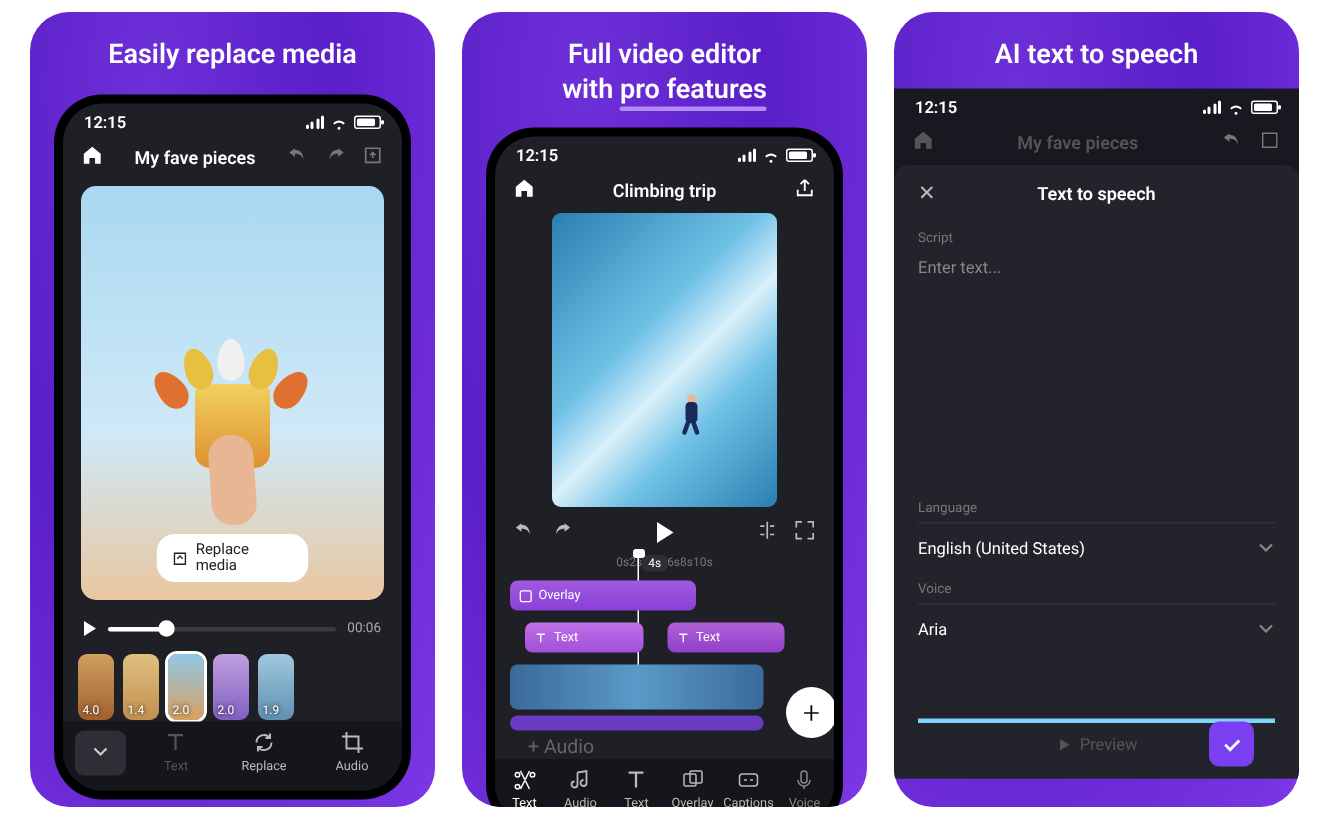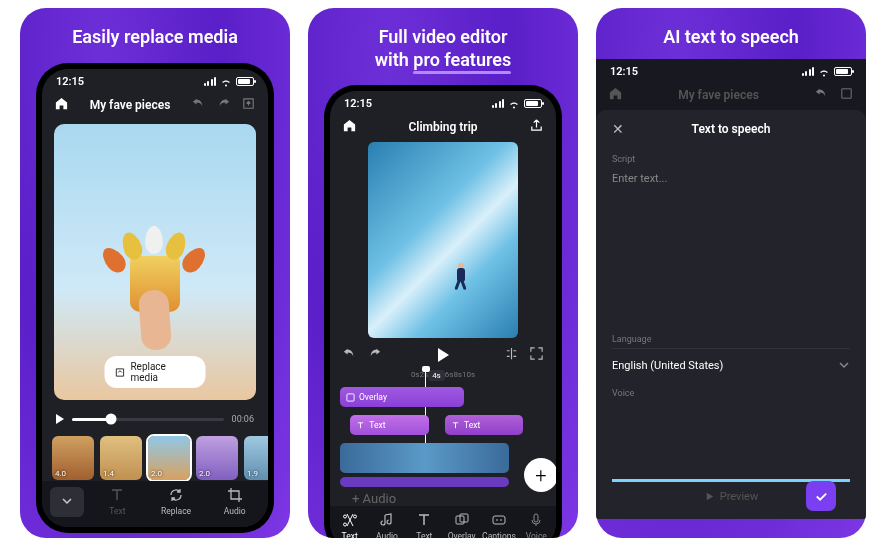--- a/index.html
+++ b/index.html
@@ -125,21 +125,21 @@
   .progress-row { display:flex; align-items:center; gap:8px; padding: 10px 14px 6px; }
   .play-tri { width:0; height:0; border-left:8px solid #fff; border-top:5px solid transparent; border-bottom:5px solid transparent; }
   .progress {
     flex:1; height:3px; background:#3a3b42; border-radius:2px; position:relative;
   }
   .prog-fill { position:absolute; left:0; top:0; bottom:0; width:26%; background:#fff; border-radius:2px; }
   .prog-thumb { position:absolute; left:26%; top:50%; transform:translate(-50%,-50%); width:11px; height:11px; border-radius:50%; background:#fff; }
   .time-label { font-size:9px; color:#aaa; }
 
   .thumbs-row { display:flex; gap:6px; padding:6px 10px; overflow:hidden; }
-  .thumb { width:42px; height:44px; border-radius:6px; position:relative; flex-shrink:0; }
+  .thumb { width:24px; height:44px; border-radius:6px; position:relative; flex-shrink:0; }
   .thumb .dur { position:absolute; left:3px; bottom:2px; font-size:8px; color:#fff; text-shadow:0 0 3px #000; }
 
   .toolbar {
     display:flex; align-items:center; background:#15161b;
     padding: 6px 4px 10px;
     margin-top:auto;
   }
   .tool-chev {
     width:34px; height:30px; background:#2e2f36; border-radius:6px; display:flex; align-items:center; justify-content:center; margin:0 4px;
   }
@@ -543,20 +543,26 @@
 
         <div class="field-label">Language</div>
         <div class="dropdown-row">
           <span>English (United States)</span>
           <svg class="chev-down" viewBox="0 0 12 12">
               <path d="M2 4l4 4 4-4" stroke="#888" stroke-width="1.5" fill="none"></path>
             </svg>
         </div>
 
         <div class="field-label">Voice</div>
+        <div class="dropdown-row">
+          <span>Aria</span>
+          <svg class="chev-down" viewBox="0 0 12 12">
+              <path d="M2 4l4 4 4-4" stroke="#888" stroke-width="1.5" fill="none"></path>
+            </svg>
+        </div>
 
         <div class="footer" style="position:relative">
           <div class="preview-btn">
             <svg viewBox="0 0 12 12">
                 <path d="M3 2v8l7-4z"></path>
               </svg>
             <span>Preview</span>
           </div>
           <div class="confirm-btn">
             <svg viewBox="0 0 16 16">

